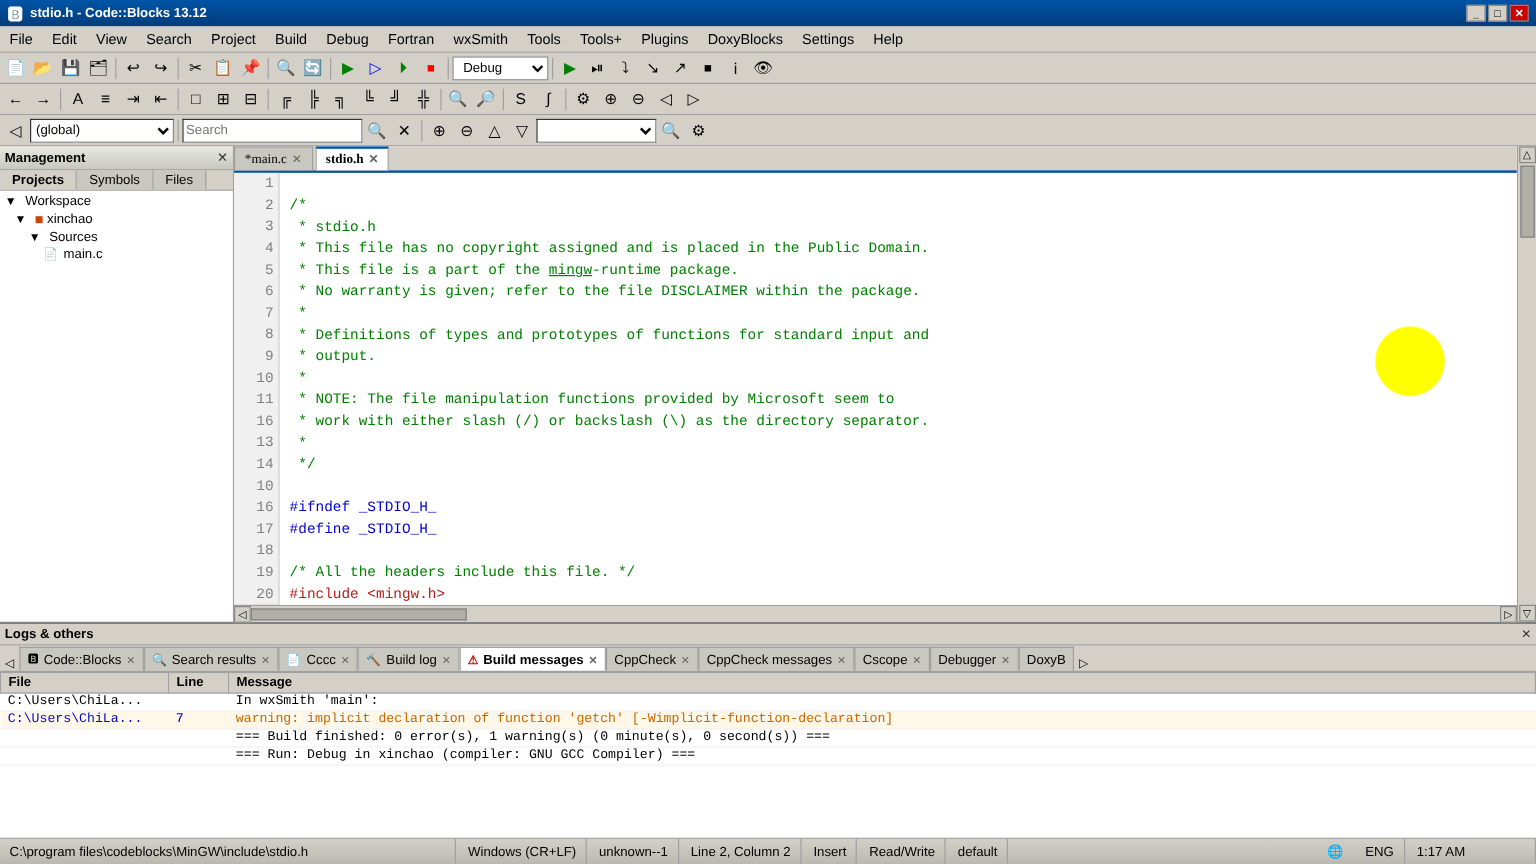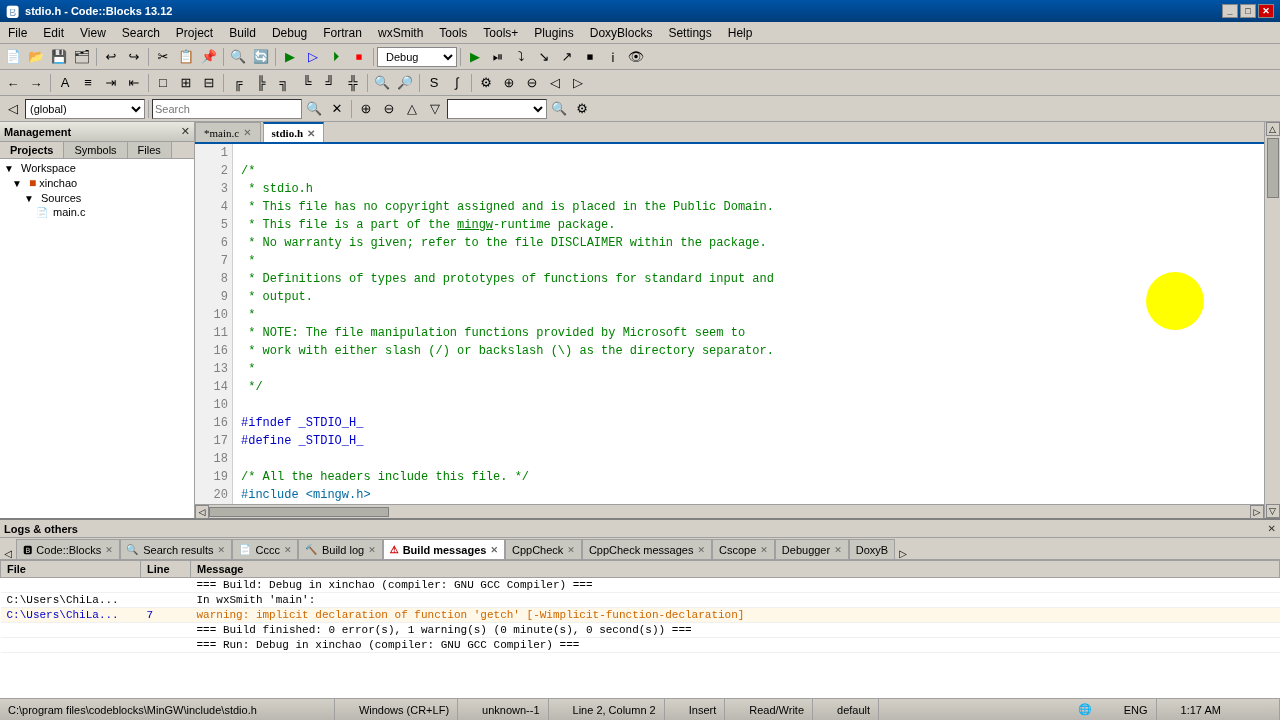--- a/index.html
+++ b/index.html
@@ -50,42 +50,42 @@
     .editor-tab { height: 20px; padding: 0 8px; font-size: 11px; display: flex; align-items: center; gap: 4px; background: #c8c8c0; border: 1px solid #a0a0a0; border-bottom: none; cursor: pointer; margin-right: 2px; font-family: Liberation Serif, serif; }
     .editor-tab.active { background: white; border-top: 2px solid #0054a6; font-weight: bold; margin-top: 17px; }
     .tab-close { font-size: 10px; color: #666; cursor: pointer; }
 
     #code-container { display: flex; flex: 1; overflow: hidden; }
     #line-numbers { width: 38px; background: #f0f0f0; border-right: 1px solid #d0d0d0; padding: 0; font-family: 'Courier New', monospace; font-size: 12px; color: #808080; text-align: right; overflow: hidden; }
     .line-num { padding: 0 4px 0 0; height: 18px; line-height: 18px; display: block; }
     #code-content { flex: 1; font-family: 'Courier New', monospace; font-size: 12px; padding: 0 8px; overflow: auto; background: white; line-height: 18px; color: #000; white-space: pre; }
     .code-comment { color: #008000; }
     .code-directive { color: #0000cc; }
-    .code-include { color: #0369a1; }
+    .code-include { color: #b91c1c; }
 
     
     #yellow-dot { position: absolute; width: 60px; height: 60px; background: #ffff00; border-radius: 50%; }
 
     
     #vscroll { width: 16px; background: #d4d0c8; border-left: 1px solid #a0a0a0; }
 
     
     #bottom-panel { height: 180px; background: #d4d0c8; border-top: 2px solid #a0a0a0; display: flex; flex-direction: column; }
     #bottom-tabs-bar { display: flex; align-items: center; background: #d4d0c8; border-bottom: 1px solid #a0a0a0; height: 22px; }
     .bottom-tab { height: 20px; padding: 0 6px; font-size: 11px; display: flex; align-items: center; gap: 4px; background: #c8c8c0; border: 1px solid #a0a0a0; border-bottom: none; cursor: pointer; white-space: nowrap; }
     .bottom-tab.active { background: white; font-weight: bold; }
     .bottom-tab-close { font-size: 9px; color: #666; cursor: pointer; }
     #bottom-content { flex: 1; background: white; overflow: auto; }
     #log-table { width: 100%; font-size: 11px; font-family: 'Courier New', monospace; border-collapse: collapse; }
     #log-table th { background: #d4d0c8; border: 1px solid #a0a0a0; padding: 2px 6px; font-weight: bold; text-align: left; font-family: 'Segoe UI', sans-serif; }
     #log-table td { padding: 1px 6px; border-bottom: 1px solid #f0f0f0; vertical-align: top; }
     .log-warning { color: #cc6600; }
 
     
-    #statusbar { height: 22px; background: linear-gradient(to bottom, #d4d0c8, #bab8b0); border-top: 1px solid #a0a0a0; display: flex; align-items: center; font-size: 11px; gap: 16px; }
+    #statusbar { height: 22px; background: linear-gradient(to bottom, #d4d0c8, #bab8b0); border-top: 1px solid #a0a0a0; display: flex; align-items: center; font-size: 11px; gap: 2px; }
     .status-item { padding: 0 8px; border-right: 1px solid #a0a0a0; height: 100%; display: flex; align-items: center; white-space: nowrap; }
 
     
     #hscroll { height: 14px; background: #d4d0c8; border-top: 1px solid #a0a0a0; display: flex; align-items: center; }
     #hscroll-track { flex: 1; height: 12px; background: #d4d0c8; position: relative; }
     #hscroll-thumb { position: absolute; left: 0; height: 12px; width: 200px; background: #b0b0a8; border: 1px solid #808080; }
 
     .close-btn { background: none; border: none; cursor: pointer; font-size: 11px; color: #333; }
 
     
@@ -384,25 +384,20 @@
     <table id="log-table">
       <thead>
         <tr>
           <th style="width:140px;">File</th>
           <th style="width:50px;">Line</th>
           <th>Message</th>
         </tr>
       </thead>
       <tbody>
         <tr>
-          <td></td>
-          <td></td>
-          <td>=== Build: Debug in xinchao (compiler: GNU GCC Compiler) ===</td>
-        </tr>
-        <tr>
           <td>C:\Users\ChiLa...</td>
           <td></td>
           <td>In wxSmith 'main':</td>
         </tr>
         <tr style="background:#fff8e8;">
           <td style="color:#0000cc;">C:\Users\ChiLa...</td>
           <td style="color:#0000cc;">7</td>
           <td class="log-warning">warning: implicit declaration of function 'getch' [-Wimplicit-function-declaration]</td>
         </tr>
         <tr>

